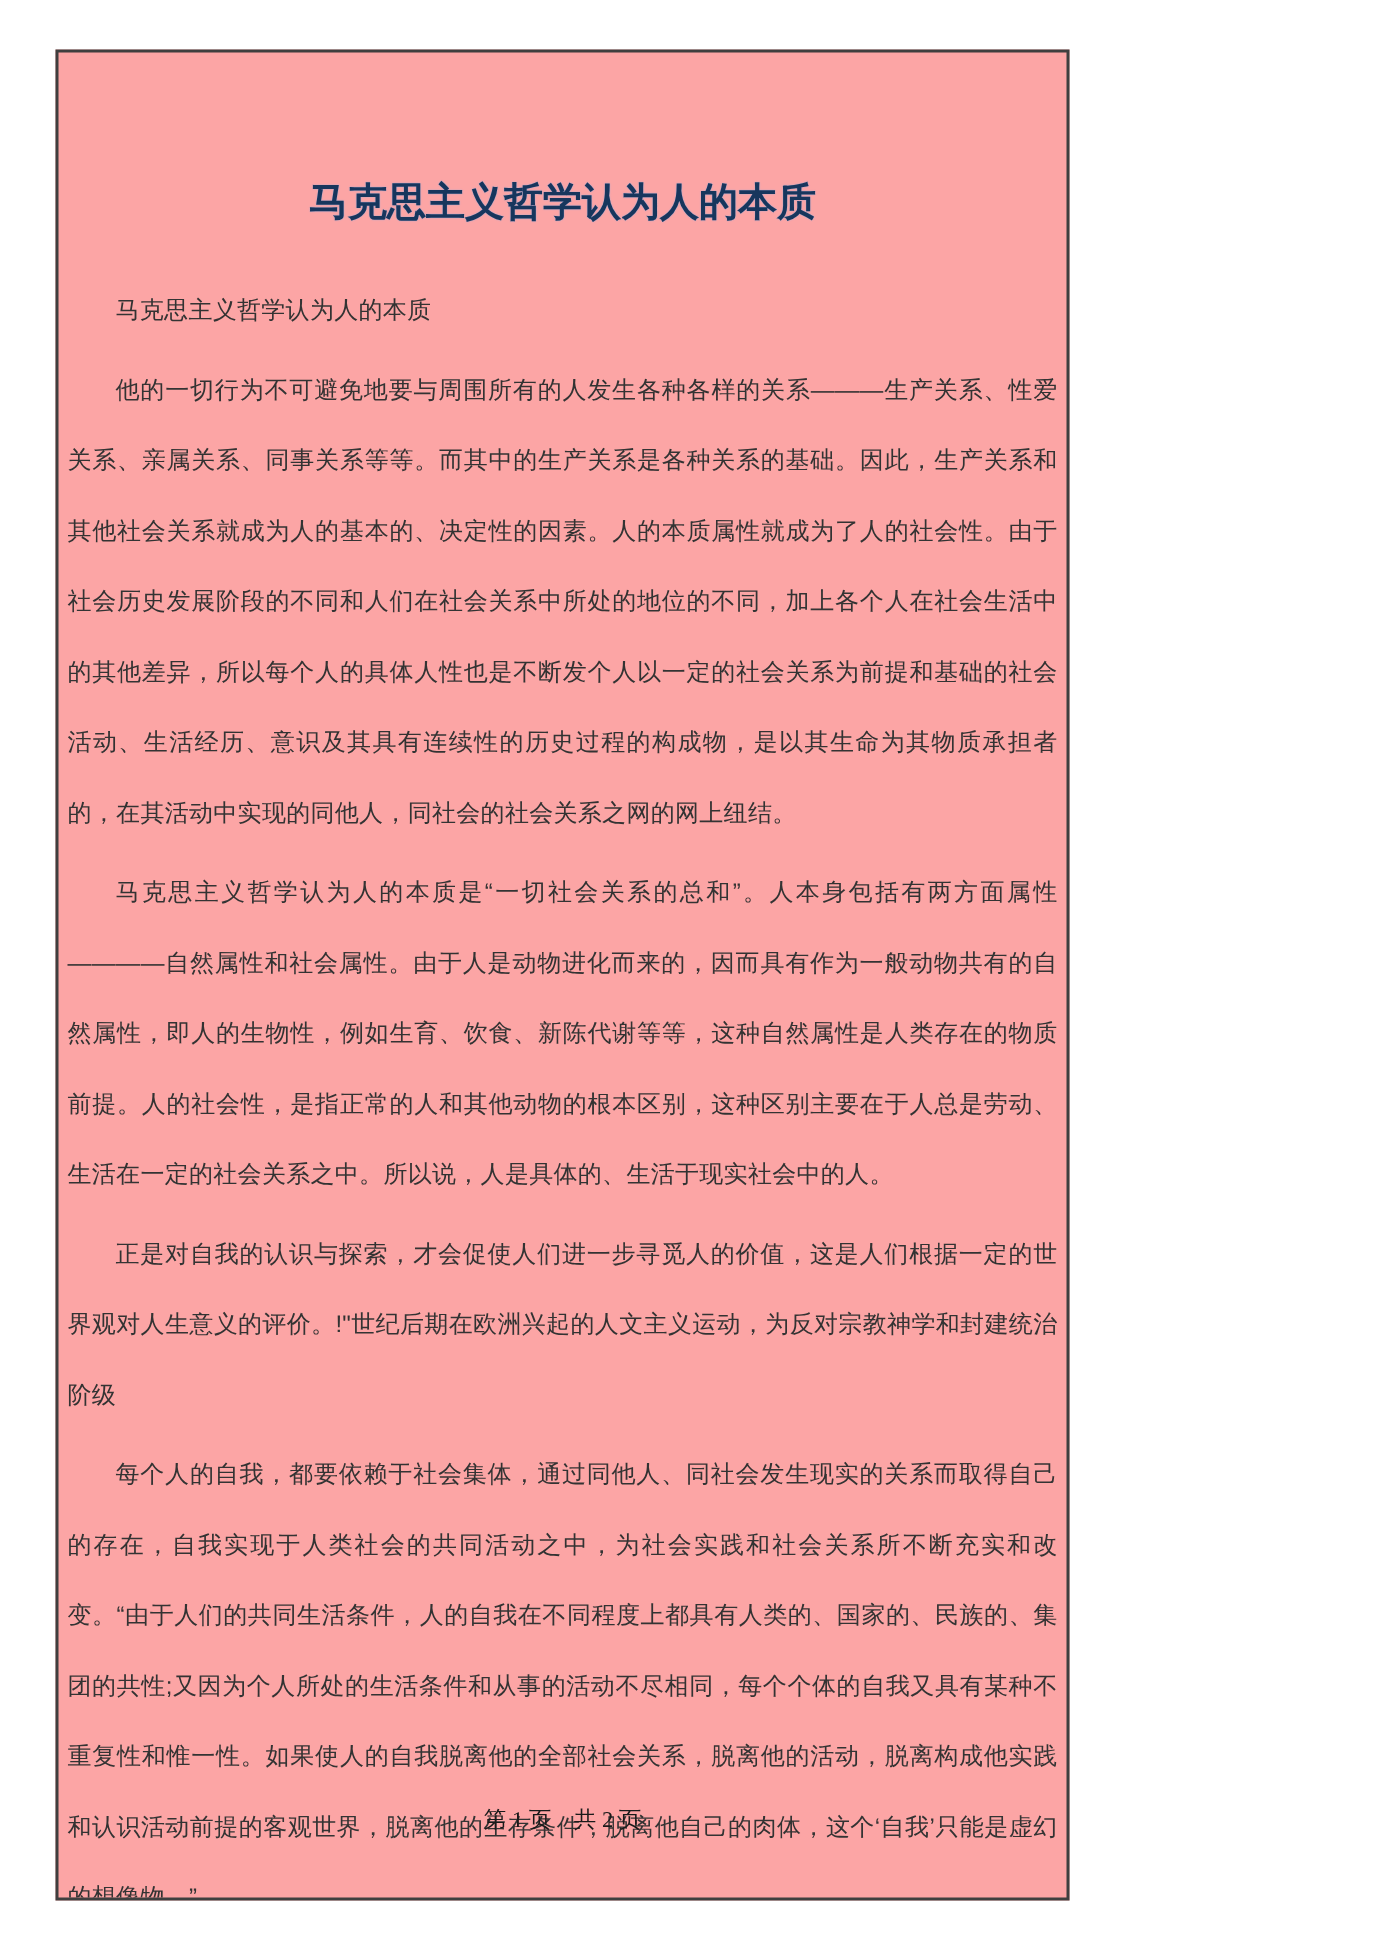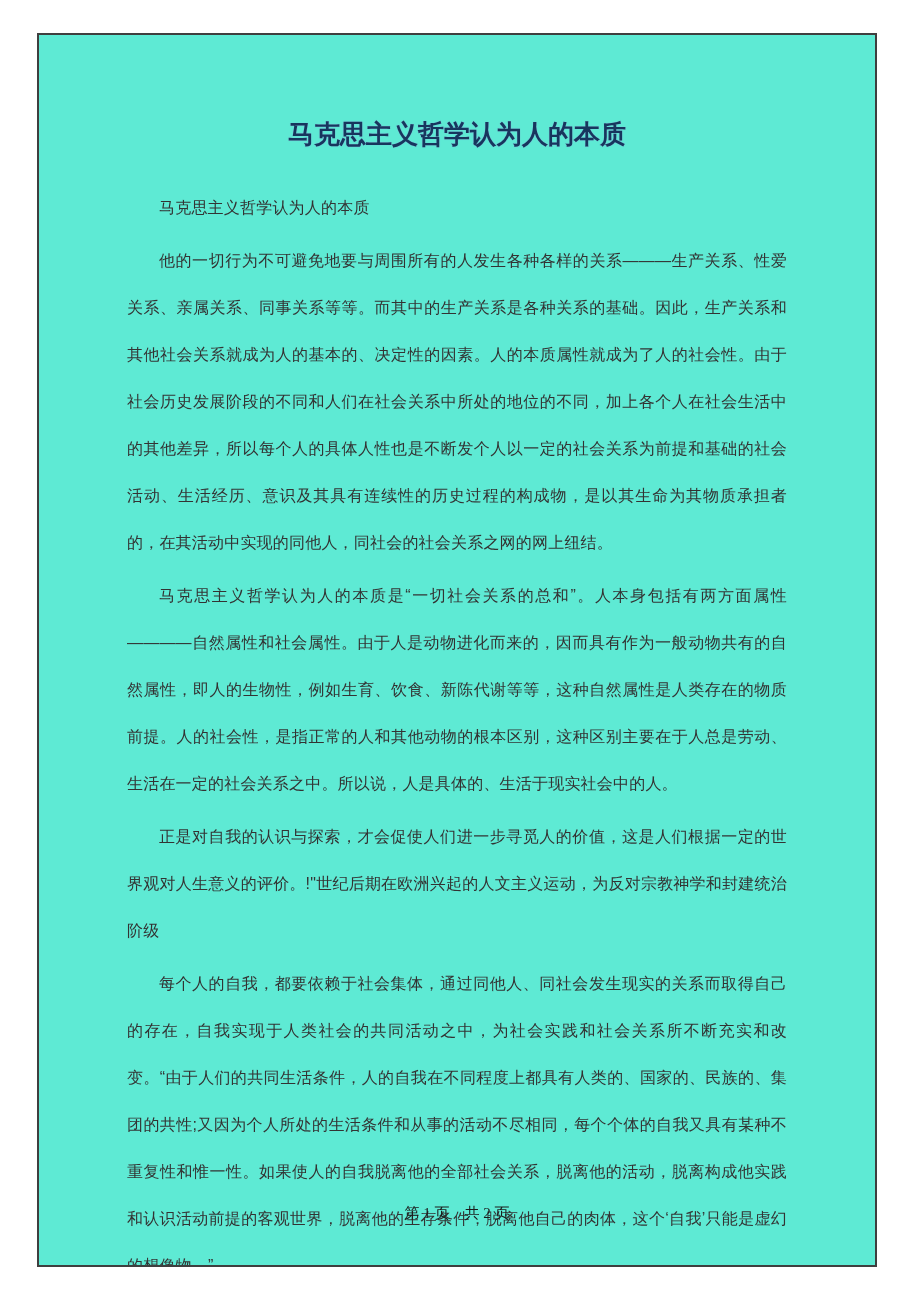--- a/index.html
+++ b/index.html
@@ -7,25 +7,25 @@
     padding: 0;
     background: #ffffff;
     width: 920px;
     height: 1302px;
     font-family: "Liberation Sans", sans-serif;
   }
   .page {
     position: absolute;
     left: 37px;
     top: 33px;
-    width: 840px;
+    width: 676px;
     height: 1234px;
     box-sizing: border-box;
     border: 2px solid #3f3f3f;
-    background: #5eead4;
+    background: #fca5a5;
     overflow: hidden;
   }
   .doc-title {
     margin: 82px 0 0 0;
     text-align: center;
     font-size: 26px;
     line-height: 34px;
     font-weight: bold;
     color: #17365d;
     text-shadow: 0 0 1px #8fa9dc;

